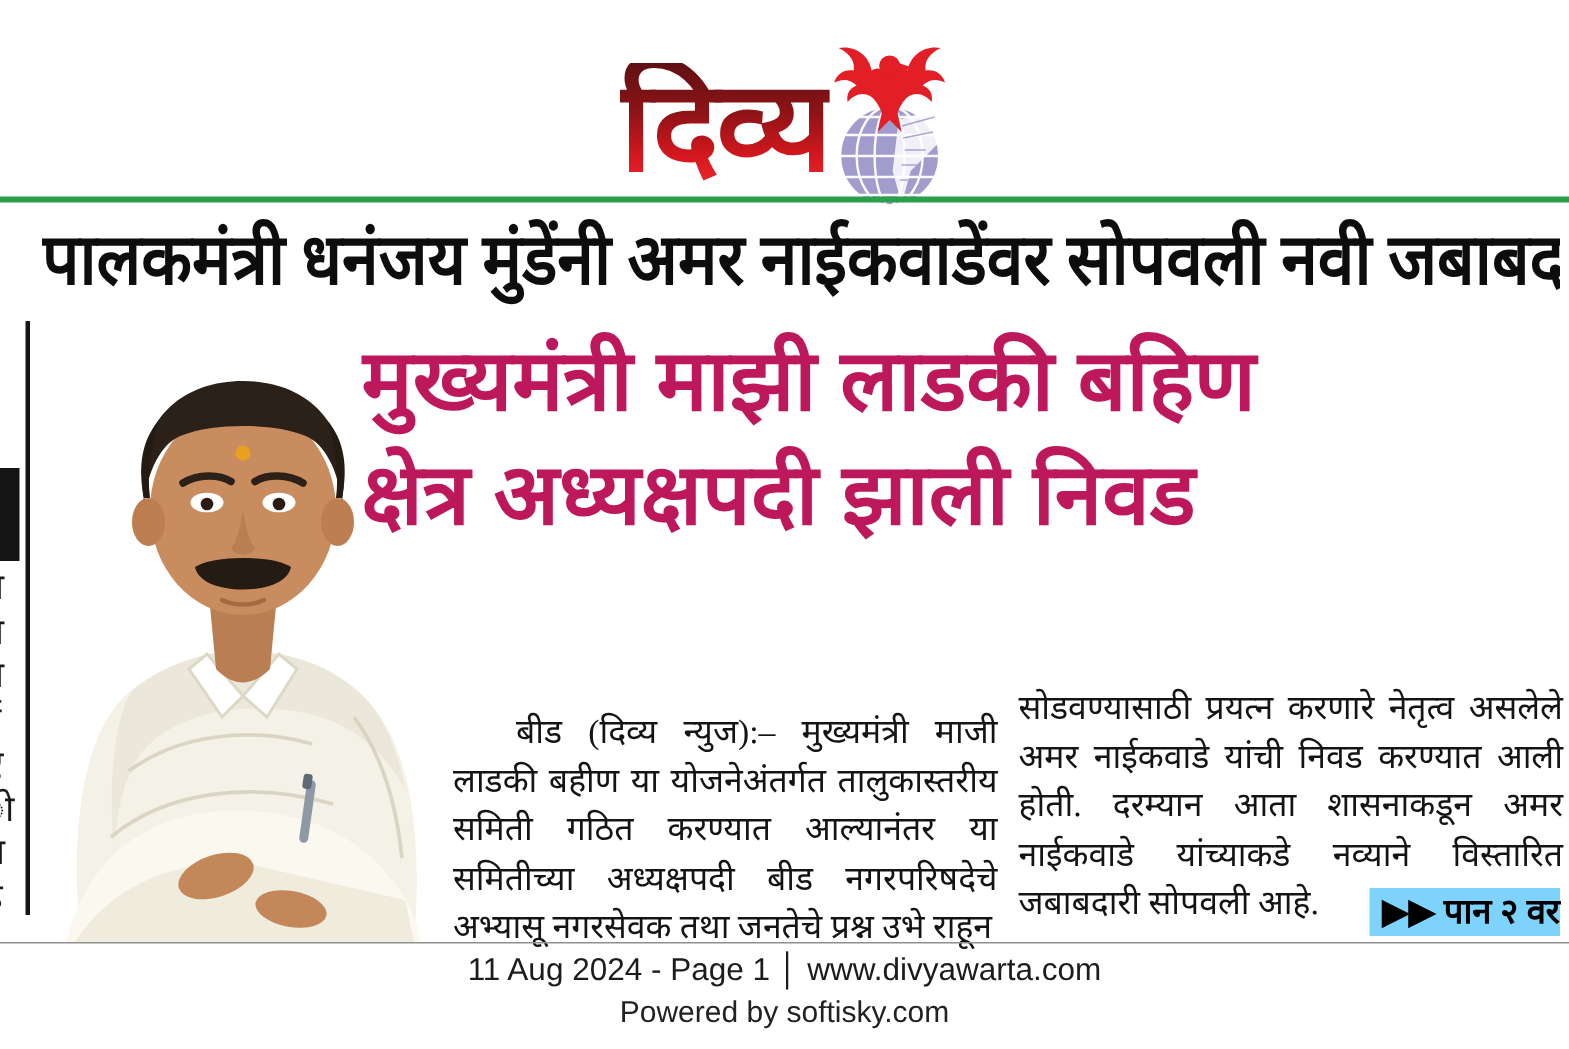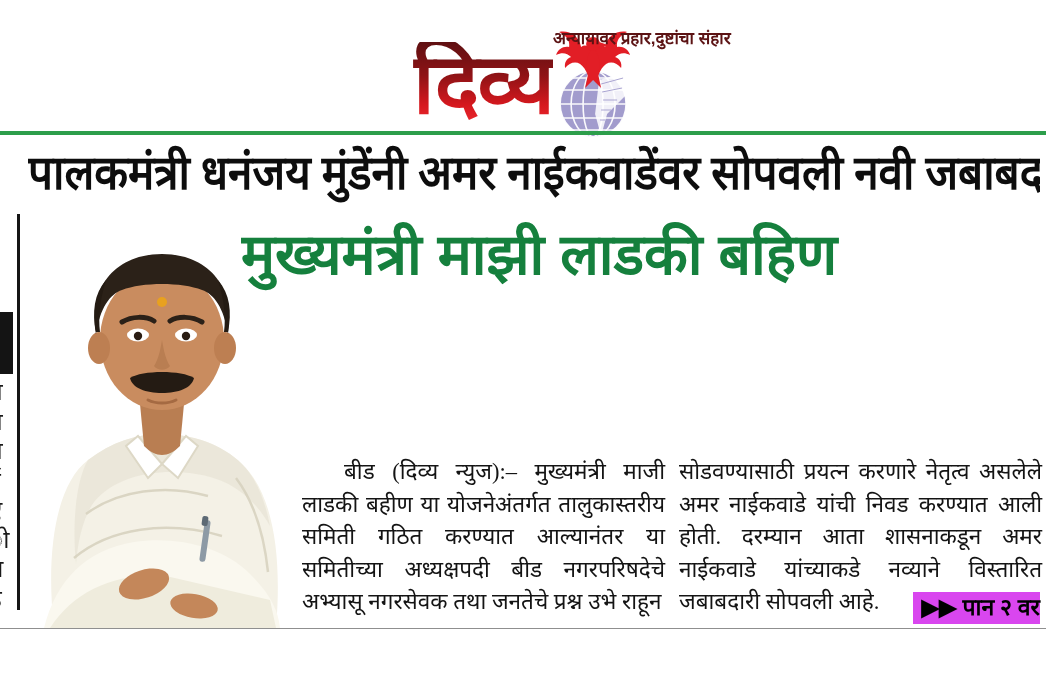--- a/index.html
+++ b/index.html
@@ -61,38 +61,38 @@
     margin-left:-11px; white-space:nowrap;
   }
 
   
   .photo { position:absolute; left:26px; top:16px; width:272px; height:400px; }
 
   
   .main-headline {
     position:absolute; left:241px; top:4px; width:805px;
     font-family:"Liberation Sans", sans-serif;
-    font-weight:bold; color:#15803d; font-size:57px; line-height:76px;
+    font-weight:bold; color:#be185d; font-size:57px; line-height:76px;
     white-space:nowrap;
   }
   .main-headline .hl-line { height:76px; overflow:hidden; }
 
   
   .bodycols {
     position:absolute; left:302px; top:244px; width:740px; height:168px;
     display:flex; gap:14px;
     font-size:22.5px; line-height:32.5px; color:#141414;
     text-align:justify;
   }
   .bodycols .col { width:363px; position:relative; }
-  .col1-text { text-indent:42px; }
+  .col1-text { text-indent:42px;margin-top:16px; }
   .pageref {
     position:absolute; right:2px; bottom:0;
     font-weight:bold; color:#000; font-size:23px; line-height:32.5px;
-    background:#d946ef; padding-left:8px;
+    background:#7dd3fc; padding-left:8px;
   }
 
   
   .footer-rule { position:absolute; top:628px; left:0; width:1046px; height:1px; background:#8f8f8f; }
   .footer {
     position:absolute; top:632px; left:0; width:1046px; text-align:center;
     font-family:"Liberation Sans", sans-serif; color:#1c1c1c;
   }
   .footer-line1 { font-size:21px; line-height:30px; }
   .footer-line2 { font-size:20px; line-height:26px; color:#222; }
@@ -131,21 +131,20 @@
 
         <g fill="#e21e26">
           <path d="M38 34 C35 28 30 26 26 29 C24 18 14 12 4 14 C12 18 15 23 14 29 C8 28 3 31 1 37 C7 34 12 35 16 39 C11 41 9 45 10 50 C14 45 20 43 25 46 C28 48 31 52 33 58 L43 58 C45 52 48 48 51 46 C56 43 62 45 66 50 C67 45 65 41 60 39 C64 35 69 34 75 37 C73 31 68 28 62 29 C61 23 64 18 72 14 C62 12 52 18 50 29 C46 26 41 28 38 34 Z"></path>
           <path d="M33 56 C30 44 32 36 38 30 C44 36 46 44 43 56 Z"></path>
           <circle cx="38" cy="26" r="7"></circle>
           <path d="M44 24 L53 27 L44 31 Z"></path>
           <path d="M33 56 L30 70 L38 62 L46 70 L43 56 Z"></path>
         </g>
       </svg>
     </div>
-    <div class="tagline">अन्यायावर प्रहार,दुष्टांचा संहार</div>
   </header>
 
   <div class="green-rule"></div>
 
   <h1 class="kicker">पालकमंत्री धनंजय मुंडेंनी अमर नाईकवाडेंवर सोपवली नवी जबाबदारी</h1>
 
   <section class="content">
 
     <div class="edge">
       <div class="edge-block"></div>
@@ -211,26 +210,31 @@
 
       <path d="M136 112 C134 124 132 132 128 138 C132 143 140 143 144 138 C140 132 138 124 136 112 Z" fill="#b97e52"></path>
 
       <path d="M104 150 C116 142 156 142 168 150 C166 160 152 165 136 165 C120 165 106 160 104 150 Z" fill="#241b13"></path>
 
       <path d="M122 172 C130 176 142 176 150 172" stroke="#a56a42" stroke-width="3" fill="none" stroke-linecap="round"></path>
     </svg>
 
     <h2 class="main-headline">
       <div class="hl-line">मुख्यमंत्री माझी लाडकी बहिण</div>
+      <div class="hl-line">क्षेत्र अध्यक्षपदी झाली निवड</div>
     </h2>
 
     <div class="bodycols">
       <p class="col col1-text">बीड (दिव्य न्युज):– मुख्यमंत्री माजी लाडकी बहीण या योजनेअंतर्गत तालुकास्तरीय समिती गठित करण्यात आल्यानंतर या समितीच्या अध्यक्षपदी बीड नगरपरिषदेचे अभ्यासू नगरसेवक तथा जनतेचे प्रश्न उभे राहून</p>
       <p class="col">
         <span>सोडवण्यासाठी प्रयत्न करणारे नेतृत्व असलेले अमर नाईकवाडे यांची निवड करण्यात आली होती. दरम्यान आता शासनाकडून अमर नाईकवाडे यांच्याकडे नव्याने विस्तारित जबाबदारी सोपवली आहे.</span>
         <b class="pageref">▶▶ पान २ वर</b>
       </p>
     </div>
   </section>
 
   <div class="footer-rule"></div>
+  <footer class="footer">
+    <div class="footer-line1">11 Aug 2024 - Page 1 │ www.divyawarta.com</div>
+    <div class="footer-line2">Powered by softisky.com</div>
+  </footer>
 
 </div>
 
 </body></html>

